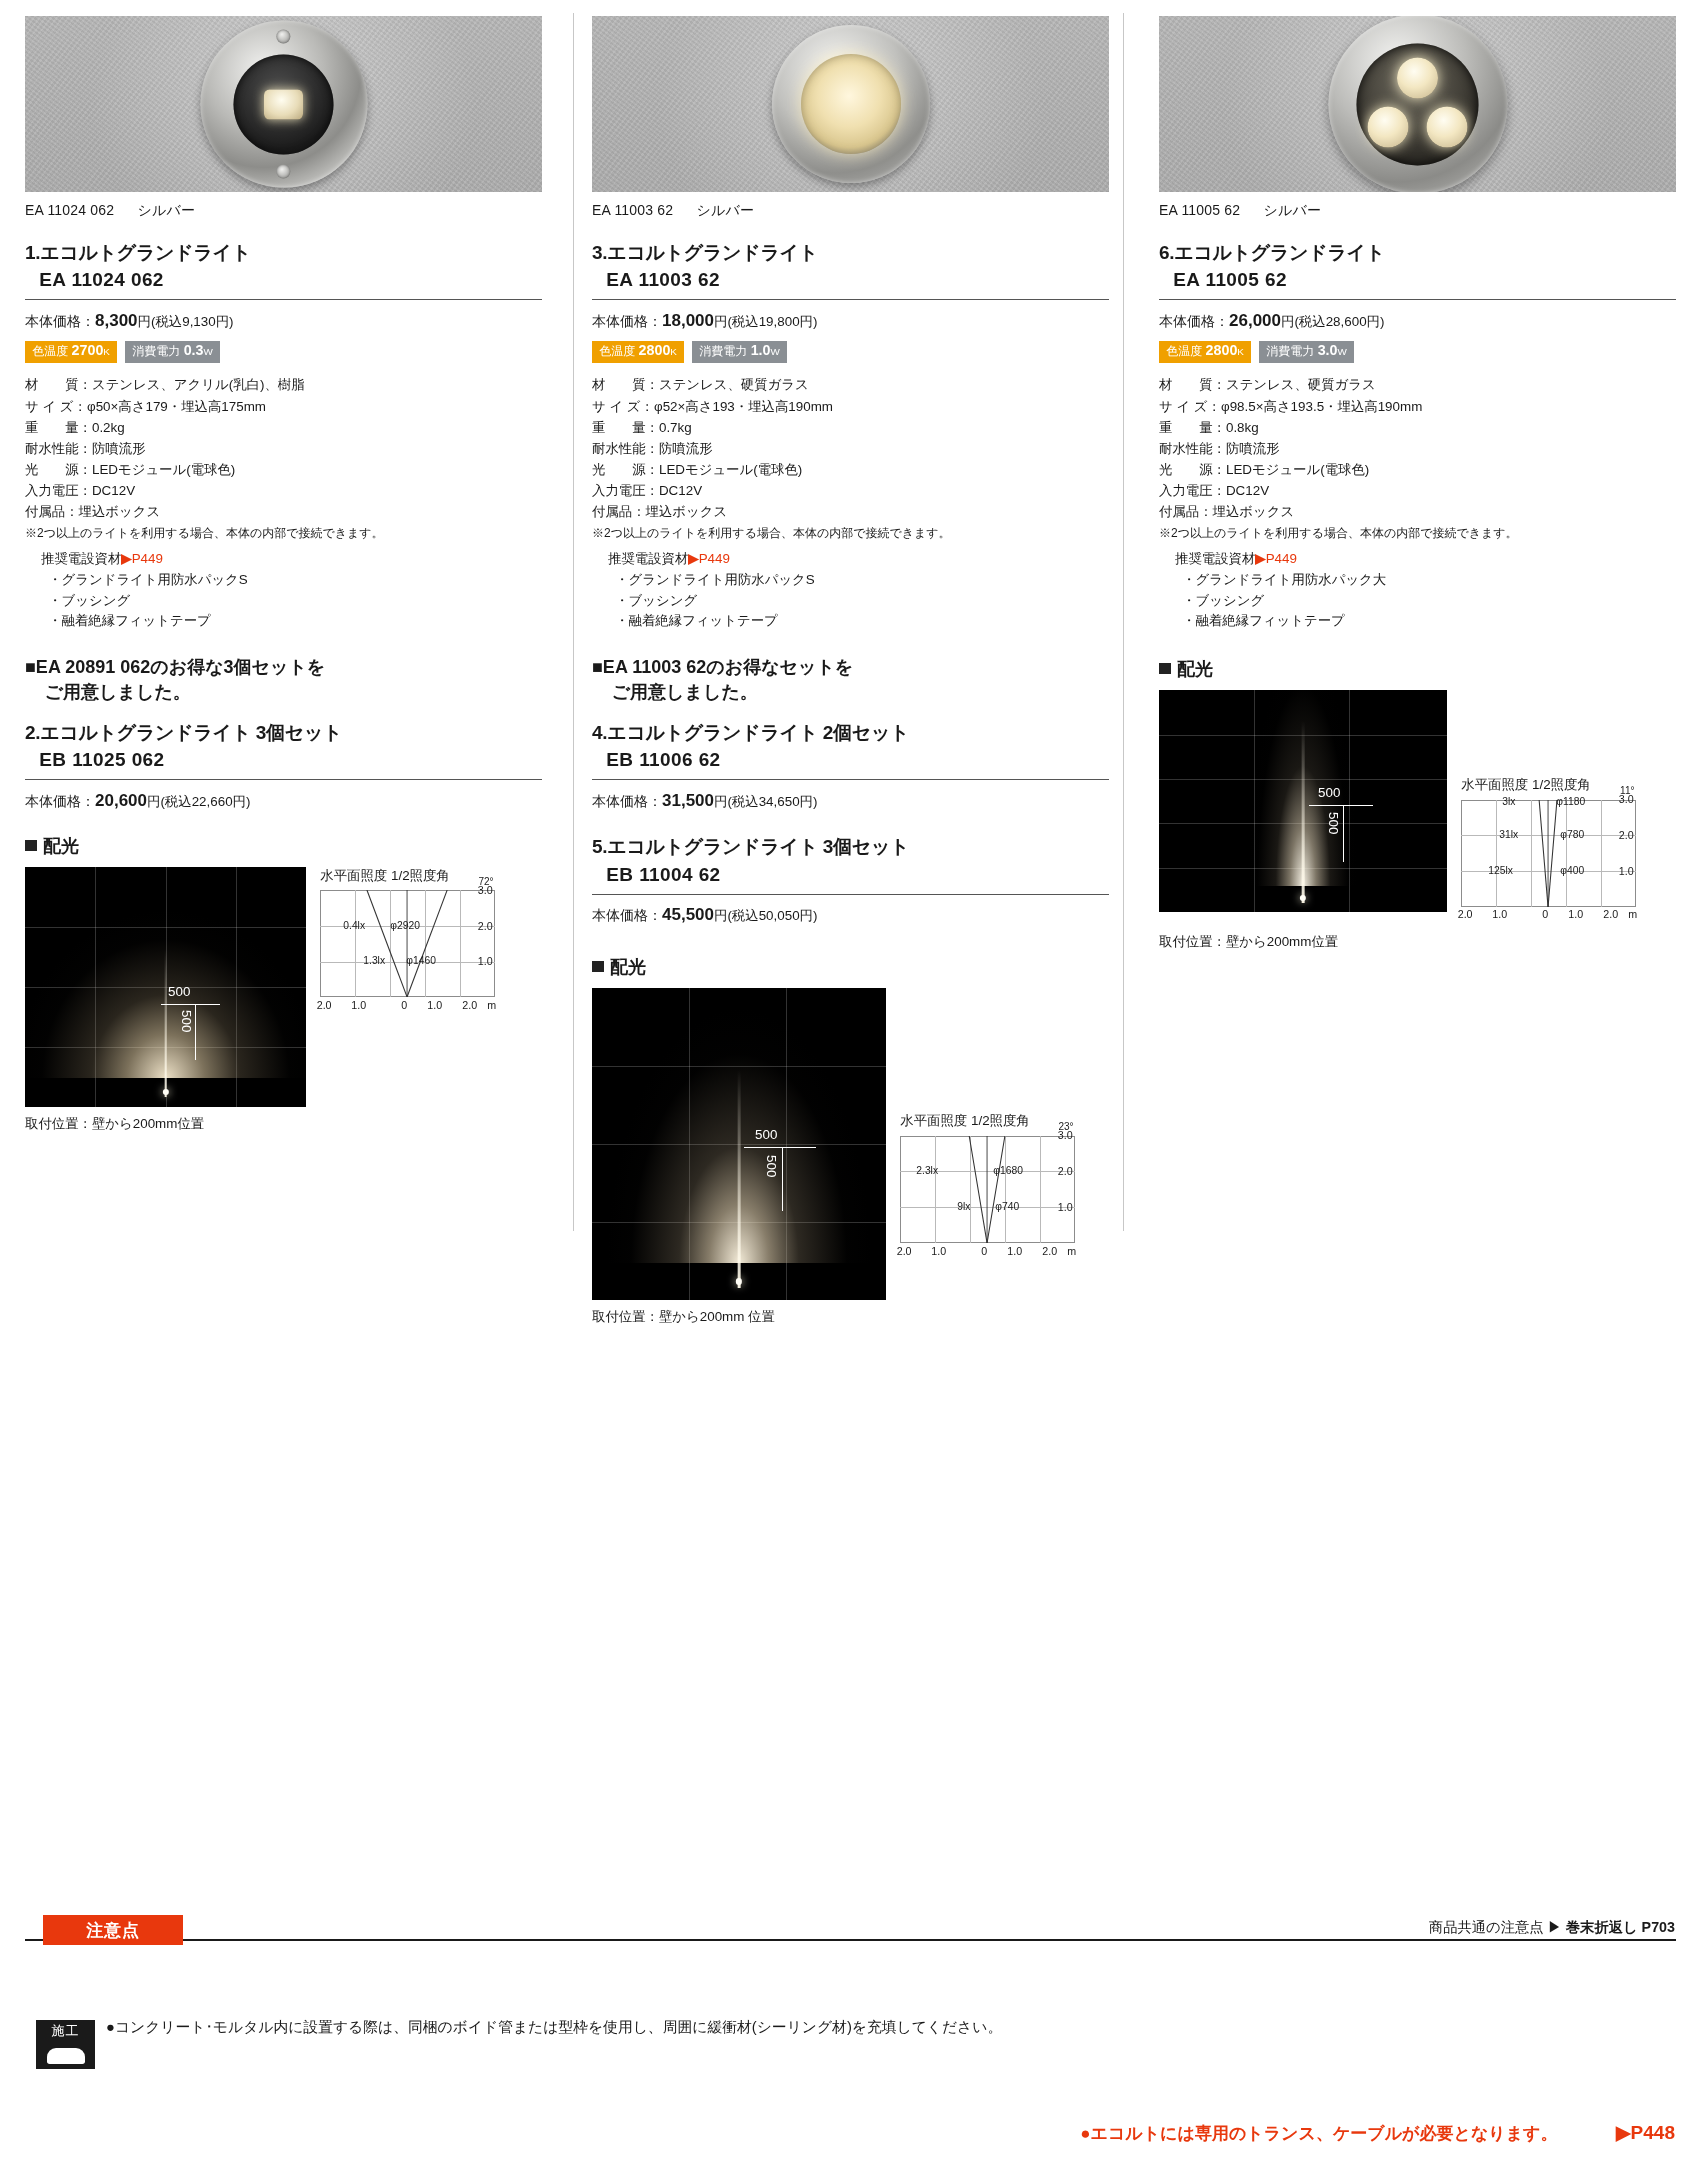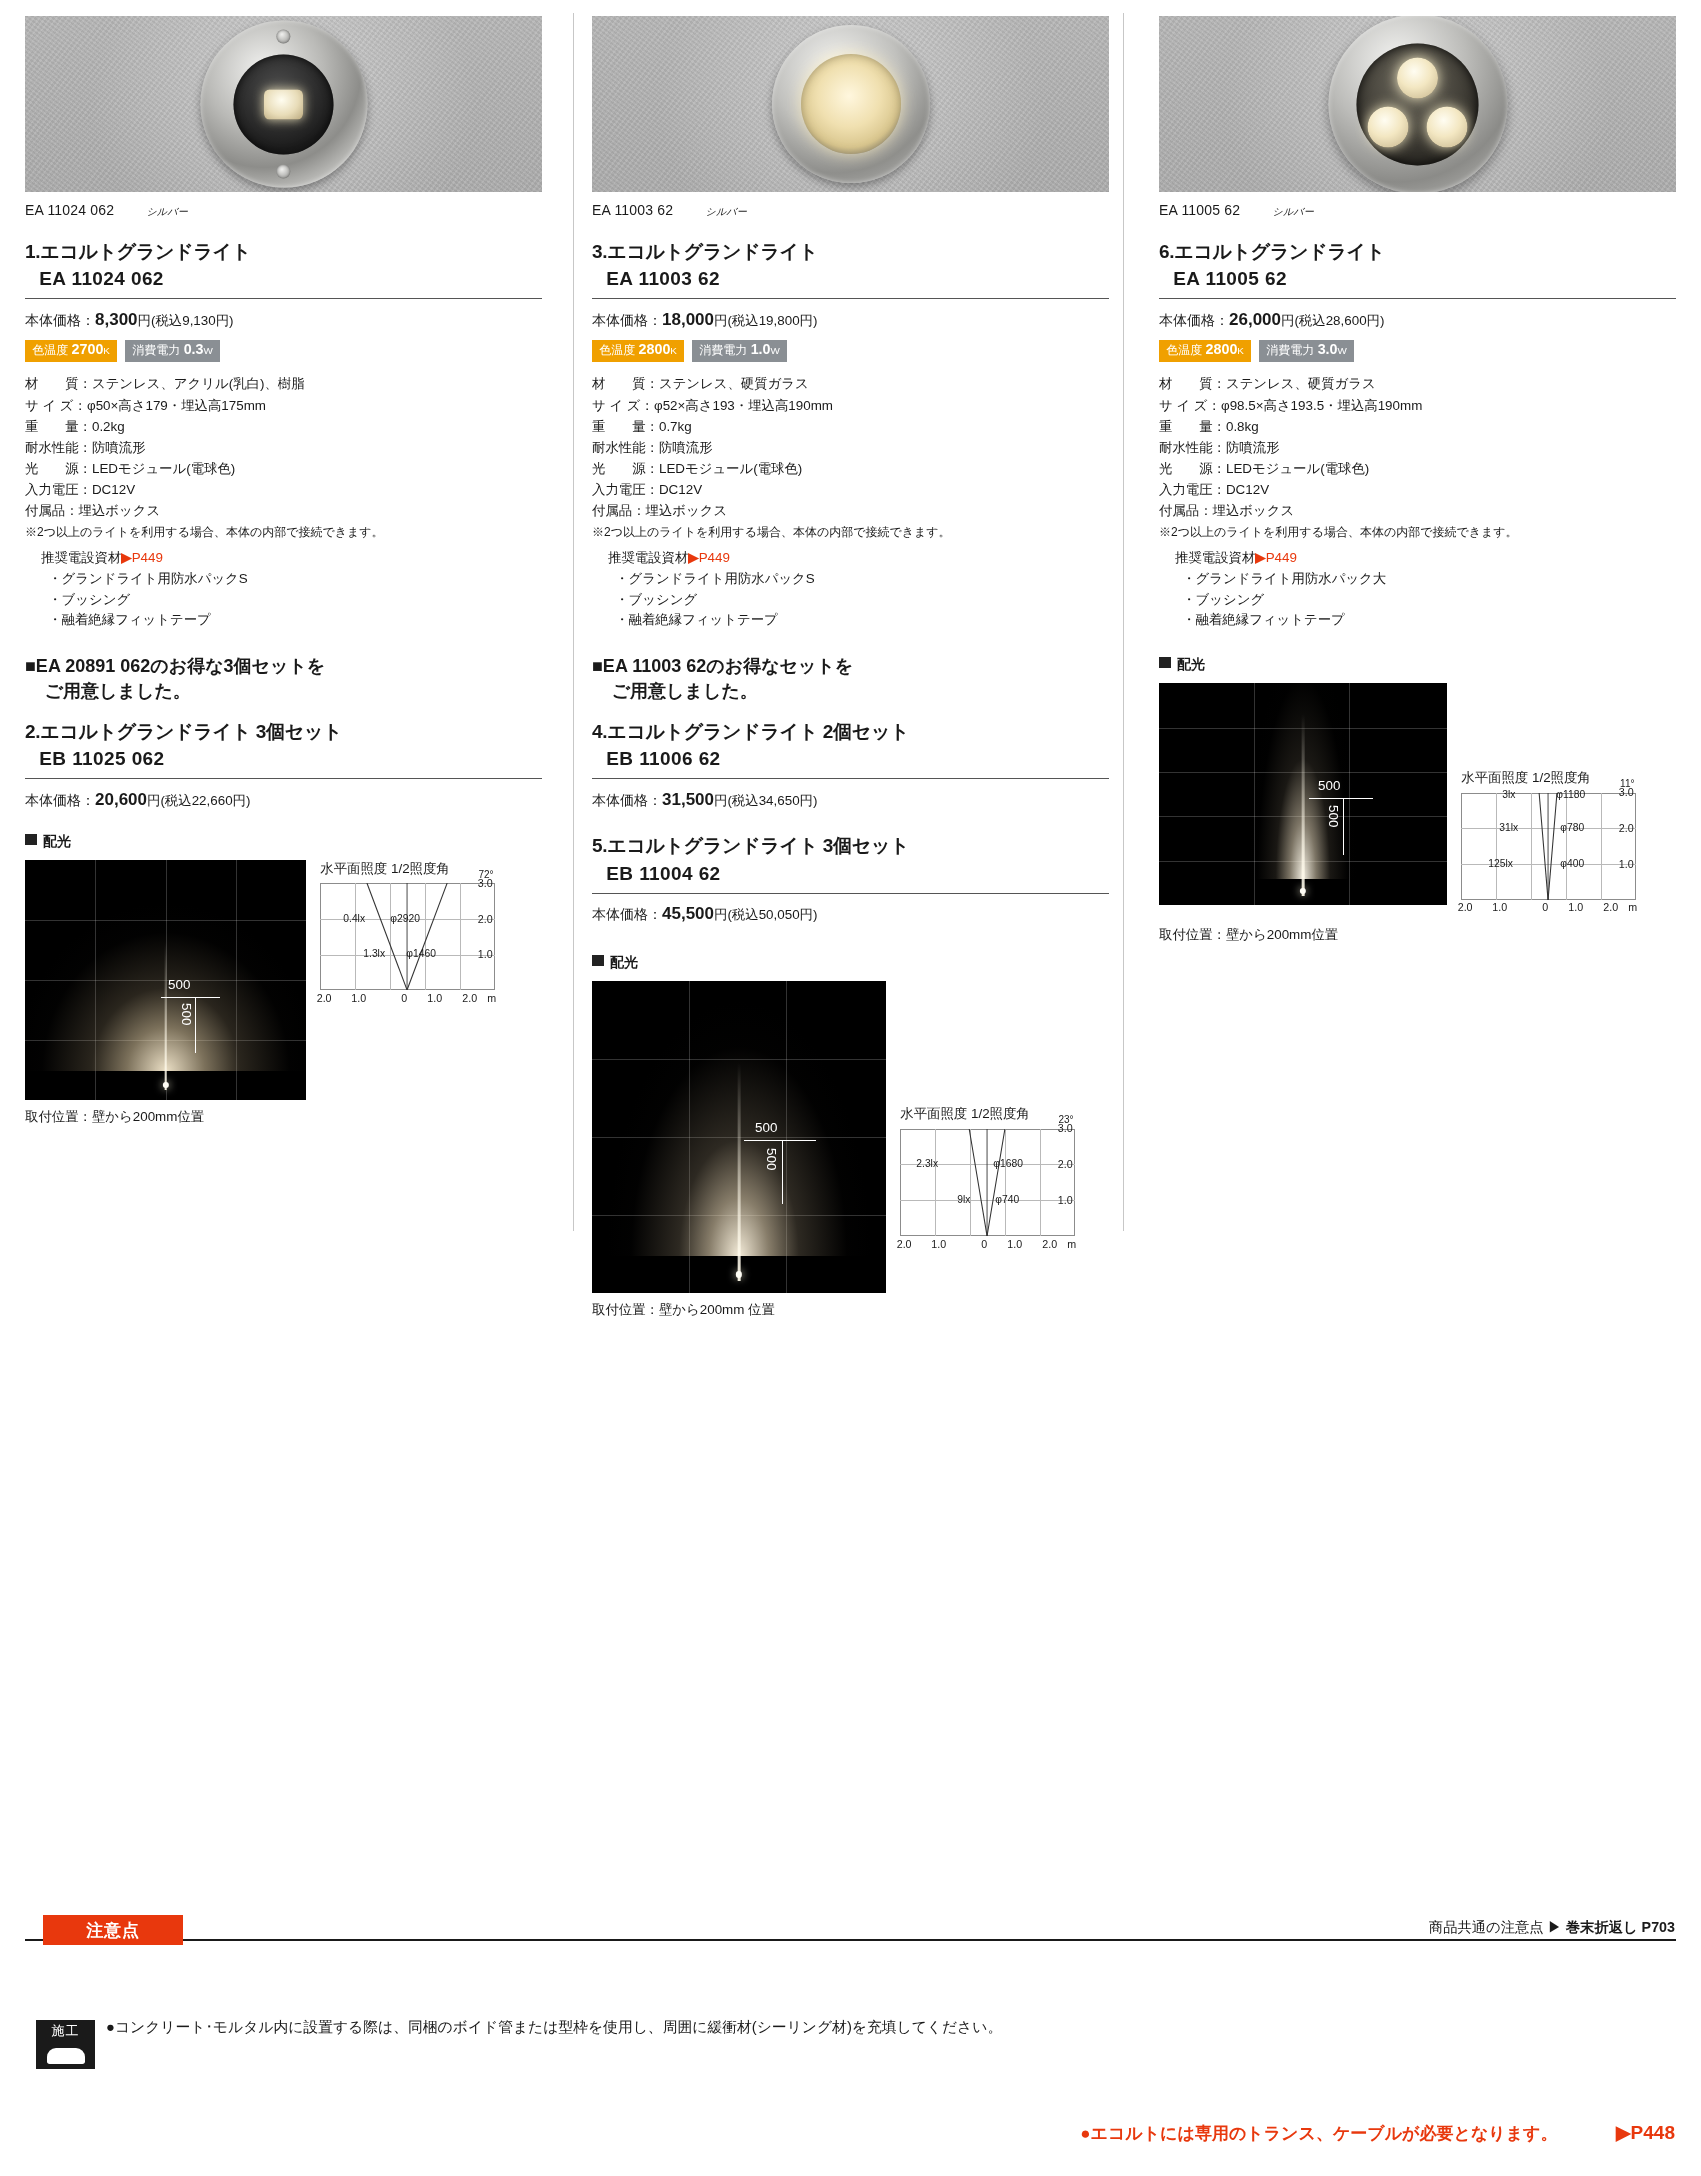--- a/index.html
+++ b/index.html
@@ -82,21 +82,21 @@
     background:radial-gradient(circle at 45% 32%, #6e6a5e, #2a2823 75%);
     box-shadow:inset 0 0 10.7px rgba(0,0,0,.85);}
   .lamp-c .led { position:absolute; width:41px; height:41px; border-radius:50%;
     background:radial-gradient(circle at 42% 34%, #fffdf2 0%, #f3e7c2 45%, #c3b28a 100%);
     box-shadow:0 0 12.5px rgba(255,245,205,.9);}
   .lamp-c .led.l1 { left:50%; top:14.3px; transform:translateX(-50%); }
   .lamp-c .led.l2 { left:10.7px; bottom:18px; }
   .lamp-c .led.l3 { right:10.7px; bottom:18px; }
 
   .photo-caption { font-size:14px; margin:9.9px 0 0 0; letter-spacing:0.2px; }
-  .photo-caption .color { font-size:10px; margin-left:28px;font-style:italic; }
+  .photo-caption .color { font-size:14px; margin-left:19px; }
 
   
   .prod-title { font-size:19px; font-weight:bold; margin:19.7px 0 0 0; letter-spacing:-0.3px; }
   .prod-code { font-size:19px; font-weight:bold; margin:3.6px 0 0 14.3px; letter-spacing:0.4px; }
   .rule { border-top:0.9px solid #555; margin:8px 0 0 0; }
 
   .price { font-size:14px; margin:10.7px 0 0 0; }
   .price b { font-size:17px; font-weight:bold; }
   .price .sm { font-size:13.4px; }
 
@@ -114,21 +114,21 @@
   .note { font-size:12px; margin:2.7px 0 0 0; line-height:1.4; }
   .rec { font-size:13.4px; margin:8px 0 0 16px; }
   .rec .arrow { color:#e8380d; font-weight:bold; }
   .rec .pno { color:#e8380d; }
   .rec ul { list-style:none; margin:1.8px 0 0 7.2px; padding:0; font-size:13.4px; line-height:1.55; }
 
   
   .set-head { font-size:18px; font-weight:bold; margin:23px 0 0 0; line-height:1.4; }
   .set-head .ind { display:block; margin-left:19.7px; }
 
-  .sec-head { font-size:14px; font-weight:bold; margin:23px 0 9px 0; }
+  .sec-head { font-size:18px; font-weight:bold; margin:23px 0 9px 0; }
   .sec-head .sq { display:inline-block; width:11.6px; height:11.6px; background:#222; margin-right:6.3px; vertical-align:0.9px; }
 
   
   .dist-wrap { margin-top:5.4px; display:flex; align-items:flex-start; }
   .dist {
     position:relative; overflow:hidden;
     background:#000;
     padding-left:16px;
   }
   .dist .glow { position:absolute; left:50%; bottom:12%; transform:translateX(-50%);

